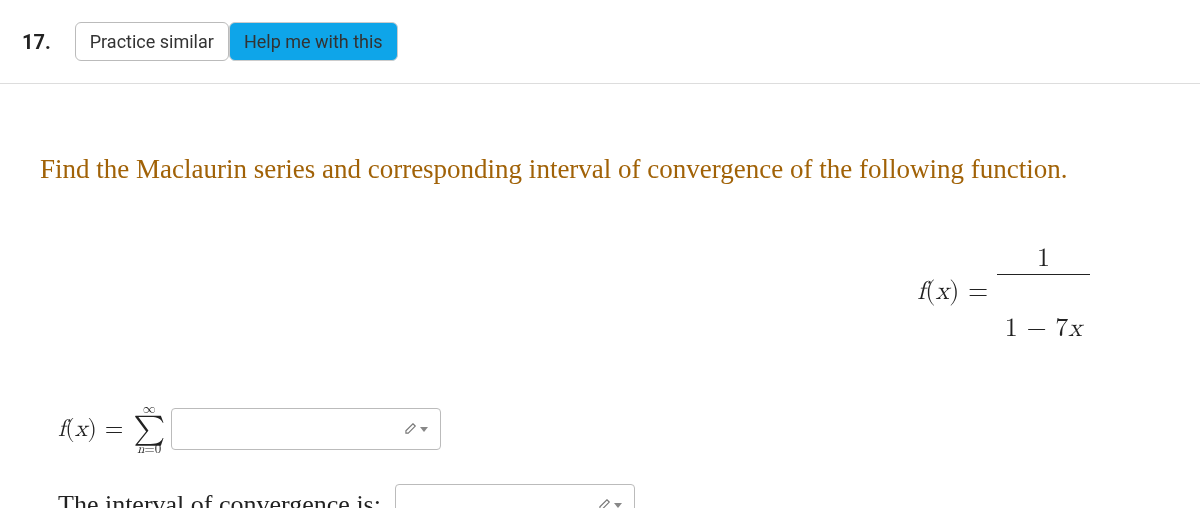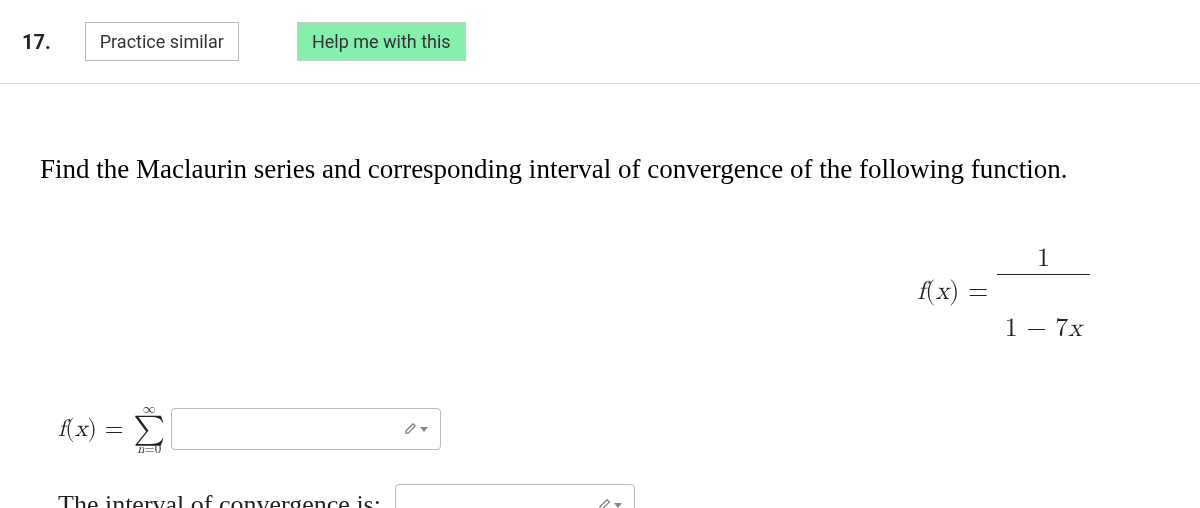--- a/index.html
+++ b/index.html
@@ -5,52 +5,51 @@
     * { box-sizing: border-box; margin: 0; padding: 0; }
     body {
       font-family: -apple-system, BlinkMacSystemFont, "Segoe UI", Roboto, Arial, sans-serif;
       background: #fff;
       color: #333;
       width: 1200px;
     }
     .header {
       display: flex;
       align-items: center;
-      gap: 10px;
+      gap: 0;
       padding: 22px 22px 22px 22px;
       border-bottom: 1px solid #ddd;
     }
     .question-number {
       font-weight: 700;
       font-size: 20px;
       color: #222;
       margin-right: 24px;
     }
     .btn {
       font-size: 18px;
       padding: 8px 14px;
       border: 1px solid #bbb;
-      border-radius: 0;
+      border-radius: 6px;
       background: #fff;
       cursor: pointer;
       color: #333;
       font-family: inherit;
     }
     .btn.secondary {
-      background: #86efac;
+      background: #0ea5e9;
       border-color: #ccc;
-      margin-left: 48px;
     }
     .content {
       padding: 70px 40px 40px 40px;
     }
     .prompt {
       font-family: Garamond, Georgia, 'Times New Roman', serif;
       font-size: 27px;
-      color: #000000;
+      color: #a16207;
       margin-bottom: 60px;
     }
     .function-display {
       text-align: right;
       font-family: 'Latin Modern Math', 'Cambria Math', Georgia, serif;
       font-size: 26px;
       color: #222;
       padding-right: 70px;
       margin-bottom: 60px;
     }

